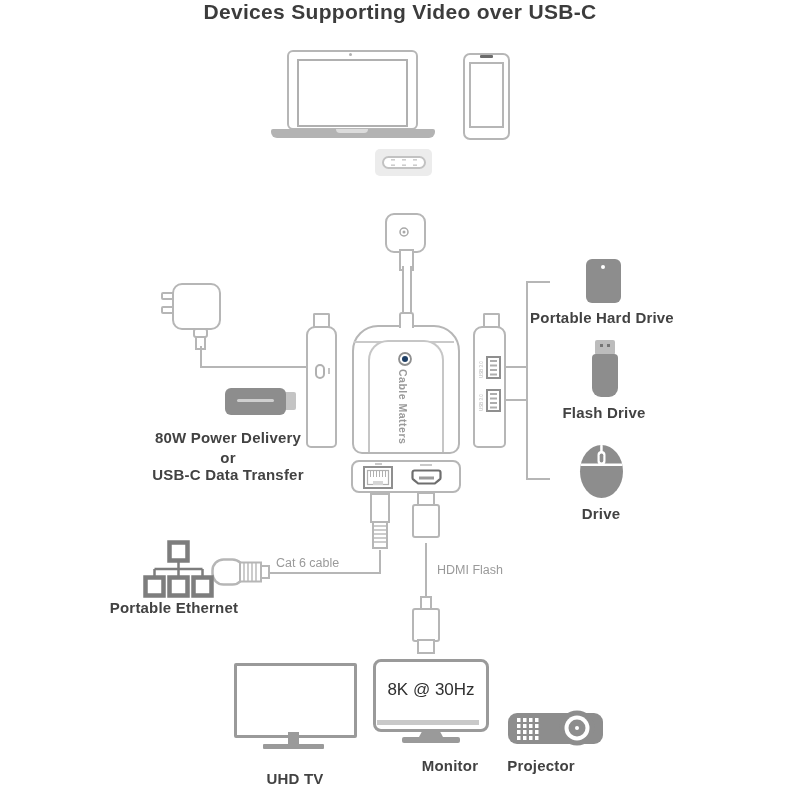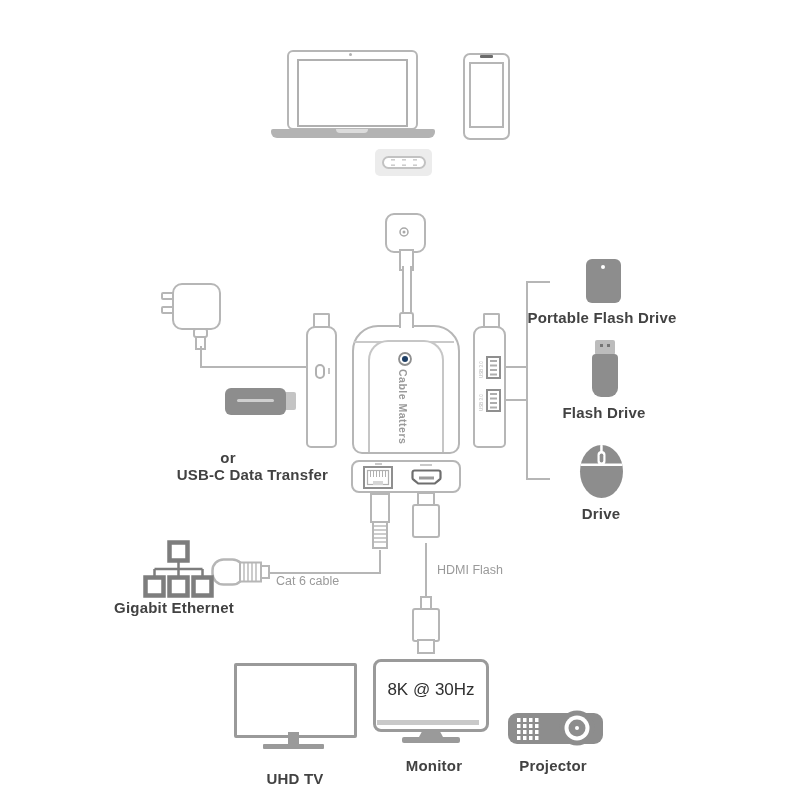--- a/index.html
+++ b/index.html
@@ -16,20 +16,21 @@
   .vtext{position:absolute;writing-mode:vertical-rl;color:#9a9a9a;
          font-weight:700;font-size:10.5px;letter-spacing:.5px;white-space:nowrap;}
   .tinyv{position:absolute;color:#b8b8b8;font-size:4.5px;transform:rotate(-90deg);
          transform-origin:left top;white-space:nowrap;}
 </style>
 </head>
 <body>
 
 <div class="scene">
 
+  <div class="title">Devices Supporting Video over USB-C</div>
 
   <div class="outline" style="left:287px;top:50px;width:127px;height:76px;border-radius:6px;"></div>
   <div class="abs" style="left:349px;top:53px;width:3px;height:3px;border-radius:50%;background:#b0b0b0;"></div>
   <div class="outline" style="left:297px;top:59px;width:107px;height:64px;border-color:#b0b0b0;"></div>
   <div class="abs" style="left:271px;top:129px;width:164px;height:9px;background:#b3b3b3;border-radius:2px 2px 6px 6px;"></div>
   <div class="abs" style="left:336px;top:129px;width:32px;height:4px;background:#dcdcdc;border-radius:0 0 4px 4px;"></div>
 
   <div class="outline" style="left:463px;top:53px;width:43px;height:83px;border-radius:7px;"></div>
   <div class="abs" style="left:480px;top:55px;width:13px;height:3px;background:#6b6b6b;border-radius:1px;"></div>
   <div class="outline" style="left:469px;top:62px;width:31px;height:62px;"></div>
@@ -88,21 +89,21 @@
   <span class="tinyv" style="left:479px;top:411px;">USB 3.0</span>
 
   <div class="ln" style="left:504px;top:366px;width:23px;height:2px;"></div>
   <div class="ln" style="left:504px;top:399px;width:23px;height:2px;"></div>
   <div class="ln" style="left:526px;top:281px;width:2px;height:199px;"></div>
   <div class="ln" style="left:526px;top:281px;width:24px;height:2px;"></div>
   <div class="ln" style="left:526px;top:478px;width:24px;height:2px;"></div>
 
   <div class="fillgray" style="left:586px;top:259px;width:35px;height:44px;border-radius:6px;"></div>
   <div class="abs" style="left:601px;top:265px;width:4px;height:4px;border-radius:50%;background:#fff;"></div>
-  <div class="lbl" style="left:512px;top:309px;width:180px;">Portable Flash Drive</div>
+  <div class="lbl" style="left:512px;top:309px;width:180px;">Portable Hard Drive</div>
 
   <div class="abs" style="left:595px;top:340px;width:20px;height:15px;background:#bcbcbc;border-radius:2px;"></div>
   <div class="abs" style="left:600px;top:344px;width:3px;height:3px;background:#757575;"></div>
   <div class="abs" style="left:607px;top:344px;width:3px;height:3px;background:#757575;"></div>
   <div class="fillgray" style="left:592px;top:354px;width:26px;height:43px;border-radius:4px 4px 9px 9px;"></div>
   <div class="lbl" style="left:554px;top:404px;width:100px;">Flash Drive</div>
 
   <svg class="abs" style="left:579px;top:444px;" width="45" height="55">
     <defs>
         <clipPath id="mclip">
@@ -124,22 +125,23 @@
   <div class="outline" style="left:161px;top:306px;width:9px;height:4px;border-radius:2px 0 0 2px;"></div>
   <div class="outline" style="left:193px;top:328px;width:11px;height:6px;border-radius:3px;"></div>
   <div class="outline" style="left:195px;top:336px;width:7px;height:10px;"></div>
   <div class="ln" style="left:200px;top:346px;width:2px;height:21px;"></div>
   <div class="ln" style="left:200px;top:366px;width:106px;height:2px;"></div>
 
   <div class="abs" style="left:284px;top:392px;width:12px;height:18px;background:#c4c4c4;border-radius:2px;"></div>
   <div class="fillgray" style="left:225px;top:388px;width:61px;height:27px;border-radius:6px;"></div>
   <div class="abs" style="left:237px;top:399px;width:37px;height:3px;background:#cfcfcf;border-radius:1.5px;"></div>
 
+  <div class="lbl" style="left:128px;top:429px;width:200px;">80W Power Delivery</div>
   <div class="lbl" style="left:128px;top:449px;width:200px;">or</div>
-  <div class="lbl" style="left:128px;top:466px;width:200px;text-align:right;">USB-C Data Transfer</div>
+  <div class="lbl" style="left:128px;top:466px;width:200px;">USB-C Data Transfer</div>
 
   <div class="outline" style="left:351px;top:460px;width:106px;height:29px;border-radius:8px;"></div>
   <div class="abs" style="left:375px;top:463px;width:7px;height:2px;background:#c9c9c9;"></div>
   <svg class="abs" style="left:363px;top:466px;" width="30" height="23">
     <rect x="1" y="1" width="28" height="21" fill="#fff" stroke="#8f8f8f" stroke-width="2"></rect>
     <rect x="4.5" y="4.5" width="21" height="14" fill="none" stroke="#b0b0b0" stroke-width="1.2"></rect>
     <g stroke="#b0b0b0" stroke-width="1">
       <line x1="7.5" y1="5" x2="7.5" y2="11"></line>
         <line x1="10.5" y1="5" x2="10.5" y2="11"></line>
       <line x1="13.5" y1="5" x2="13.5" y2="11"></line>
@@ -172,38 +174,38 @@
     <rect x="1.5" y="3.5" width="31" height="25" rx="11" fill="#fff" stroke="#b6b6b6" stroke-width="2.5"></rect>
     <rect x="29" y="6.5" width="21" height="19" fill="#fff" stroke="#b6b6b6" stroke-width="2"></rect>
     <g stroke="#b6b6b6" stroke-width="1.4">
       <line x1="33" y1="7" x2="33" y2="25"></line>
         <line x1="37" y1="7" x2="37" y2="25"></line>
       <line x1="41" y1="7" x2="41" y2="25"></line>
         <line x1="45" y1="7" x2="45" y2="25"></line>
     </g>
     <rect x="50" y="10" width="8" height="12" fill="#fff" stroke="#b6b6b6" stroke-width="2"></rect>
   </svg>
-  <div class="lbl-sm" style="left:276px;top:574px;">Cat 6 cable</div>
+  <div class="lbl-sm" style="left:276px;top:556px;">Cat 6 cable</div>
 
   <svg class="abs" style="left:143px;top:540px;" width="72" height="58">
     <g fill="#fff" stroke="#7d7d7d" stroke-width="4.5">
       <rect x="26.5" y="2.5" width="18" height="18"></rect>
       <rect x="2.5" y="37.5" width="18" height="18"></rect>
       <rect x="26.5" y="37.5" width="18" height="18"></rect>
       <rect x="50.5" y="37.5" width="18" height="18"></rect>
     </g>
     <g stroke="#7d7d7d" stroke-width="2.5" fill="none">
       <line x1="35.5" y1="20.5" x2="35.5" y2="29"></line>
       <line x1="11.5" y1="29" x2="59.5" y2="29"></line>
       <line x1="11.5" y1="29" x2="11.5" y2="37.5"></line>
       <line x1="35.5" y1="29" x2="35.5" y2="37.5"></line>
       <line x1="59.5" y1="29" x2="59.5" y2="37.5"></line>
     </g>
   </svg>
-  <div class="lbl" style="left:104px;top:599px;width:140px;">Gigabit Ethernet</div>
+  <div class="lbl" style="left:104px;top:599px;width:140px;">Portable Ethernet</div>
 
   <svg class="abs" style="left:410px;top:492px;" width="32" height="52">
     <rect x="8" y="1" width="16" height="13" fill="#fff" stroke="#b6b6b6" stroke-width="2"></rect>
     <rect x="3" y="13" width="26" height="32" rx="2" fill="#fff" stroke="#b6b6b6" stroke-width="2"></rect>
   </svg>
   <div class="ln" style="left:425px;top:543px;width:2px;height:55px;"></div>
   <div class="lbl-sm" style="left:437px;top:563px;">HDMI Flash</div>
   <svg class="abs" style="left:410px;top:596px;" width="32" height="60">
     <rect x="11" y="1" width="10" height="13" fill="#fff" stroke="#b6b6b6" stroke-width="2"></rect>
     <rect x="3" y="13" width="26" height="32" rx="2" fill="#fff" stroke="#b6b6b6" stroke-width="2"></rect>
@@ -213,21 +215,21 @@
   <div class="abs" style="left:234px;top:663px;width:117px;height:69px;border:3px solid #9a9a9a;background:#fff;border-radius:2px;"></div>
   <div class="abs" style="left:288px;top:732px;width:11px;height:12px;background:#9a9a9a;"></div>
   <div class="abs" style="left:263px;top:744px;width:61px;height:5px;background:#9a9a9a;border-radius:1px;"></div>
   <div class="lbl" style="left:245px;top:762px;width:100px;margin-top:8px;">UHD TV</div>
 
   <div class="abs" style="left:373px;top:659px;width:110px;height:67px;border:3px solid #9a9a9a;background:#fff;border-radius:8px;"></div>
   <div class="abs" style="left:377px;top:720px;width:102px;height:5px;background:#c9c9c9;"></div>
   <div class="abs" style="left:373px;top:680px;width:116px;text-align:center;font-size:17px;color:#2f2f2f;">8K @ 30Hz</div>
   <div class="abs" style="left:419px;top:729px;width:24px;height:8px;background:#9a9a9a;clip-path:polygon(18% 0,82% 0,100% 100%,0 100%);"></div>
   <div class="abs" style="left:402px;top:737px;width:58px;height:6px;background:#9a9a9a;border-radius:2px;"></div>
-  <div class="lbl" style="left:384px;top:757px;width:100px;">Monitor</div>
+  <div class="lbl" style="left:400px;top:757px;width:100px;">Monitor</div>
 
   <svg class="abs" style="left:506px;top:703px;" width="100" height="48">
     <rect x="2" y="10" width="95" height="31" rx="9" fill="#8d8d8d"></rect>
     <circle cx="71" cy="25" r="17.5" fill="#8d8d8d"></circle>
     <circle cx="71" cy="25" r="12.5" fill="#fff"></circle>
     <circle cx="71" cy="25" r="8.5" fill="#8d8d8d"></circle>
     <circle cx="71" cy="25" r="2" fill="#fff"></circle>
     <g fill="#fff">
       <rect x="11" y="15" width="3.5" height="4"></rect>
         <rect x="17" y="15" width="3.5" height="4"></rect>
@@ -240,15 +242,15 @@
       <rect x="11" y="27" width="3.5" height="4"></rect>
         <rect x="17" y="27" width="3.5" height="4"></rect>
         <rect x="23" y="27" width="3.5" height="4"></rect>
         <rect x="29" y="27" width="3.5" height="4"></rect>
       <rect x="11" y="33" width="3.5" height="4"></rect>
         <rect x="17" y="33" width="3.5" height="4"></rect>
         <rect x="23" y="33" width="3.5" height="4"></rect>
         <rect x="29" y="33" width="3.5" height="4"></rect>
     </g>
   </svg>
-  <div class="lbl" style="left:508px;top:757px;width:90px;">Projector</div>
+  <div class="lbl" style="left:496px;top:757px;width:90px;">Projector</div>
 
 </div>
 
 </body></html>

